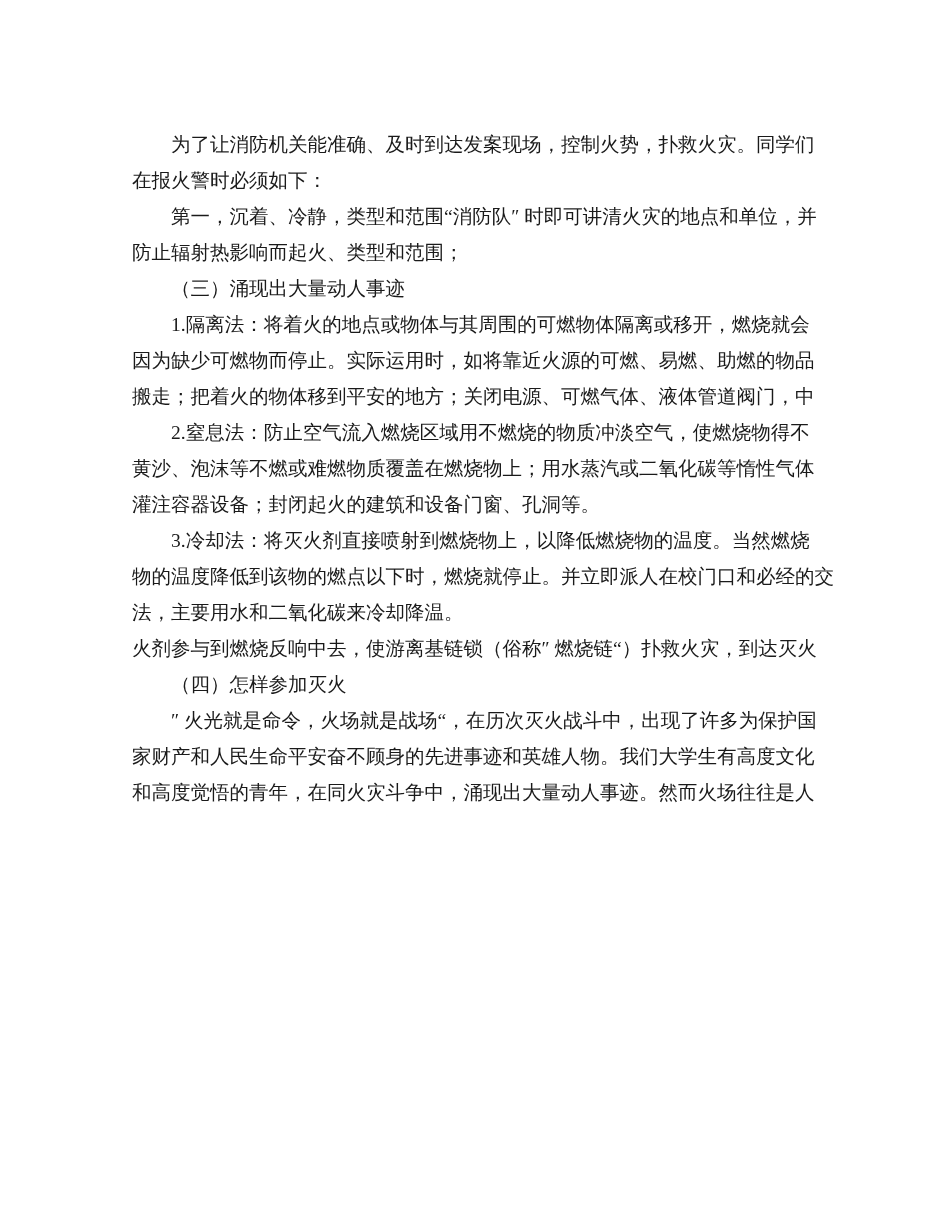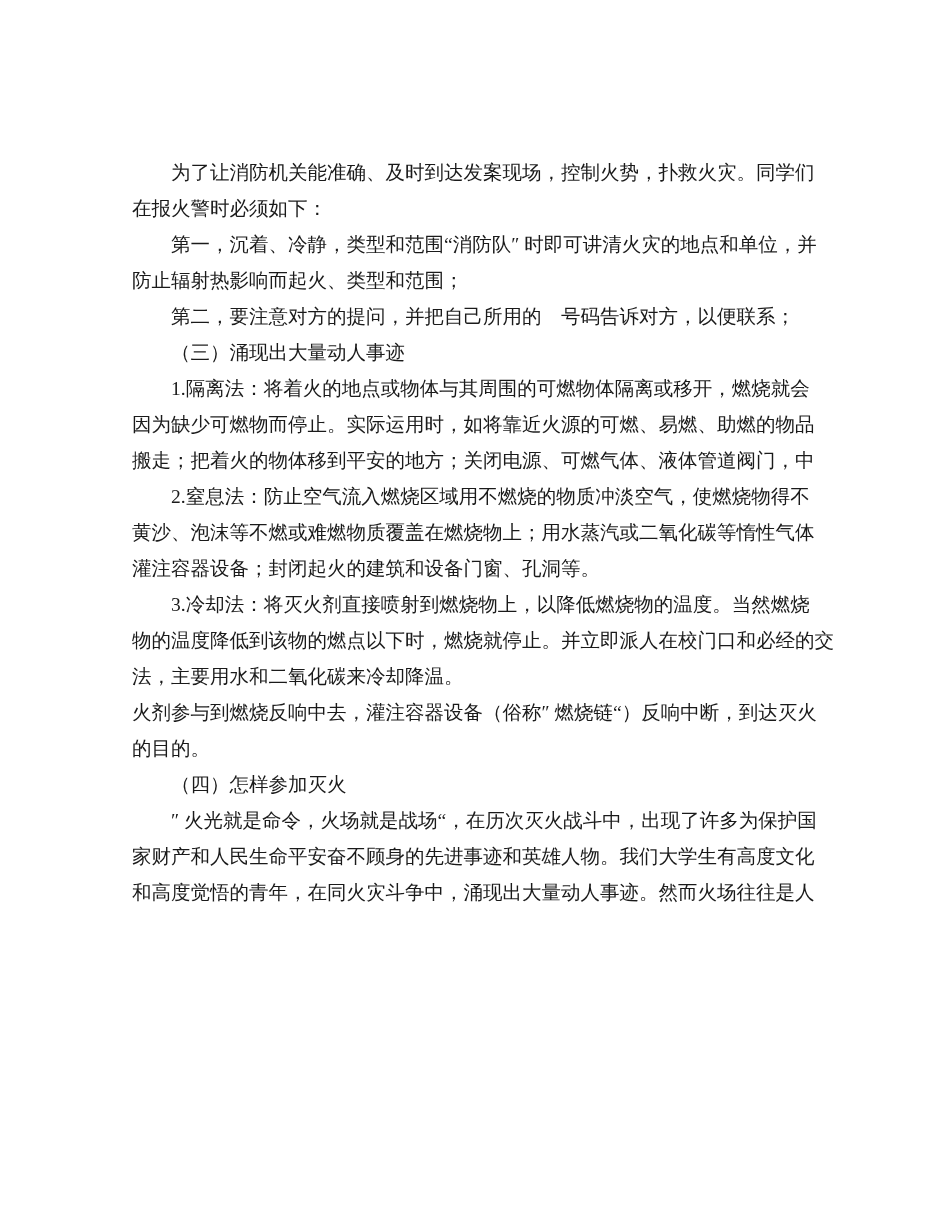--- a/index.html
+++ b/index.html
@@ -18,21 +18,20 @@
     height: 1230px;
     background: #ffffff;
     overflow: hidden;
   }
   .doc-content {
     position: absolute;
     left: 132px;
     top: 127px;
     width: 692px;
     color: #1a1a1a;
-    margin-top: 28px;
   }
   .text-line {
     font-size: 19.5px;
     line-height: 36px;
     height: 36px;
     white-space: pre;
     letter-spacing: 0;
   }
   .text-line.indent {
     padding-left: 39px;
@@ -40,31 +39,29 @@
 </style>
 </head>
 <body style="background: rgb(255, 255, 255);">
 
 <div class="doc-page">
   <div class="doc-content" id="doc-content" style="color: rgb(26, 26, 26);">
       <div class="text-line indent">为了让消防机关能准确、及时到达发案现场，控制火势，扑救火灾。同学们</div>
       <div class="text-line">在报火警时必须如下：</div>
       <div class="text-line indent">第一，沉着、冷静，类型和范围“消防队″ 时即可讲清火灾的地点和单位，并</div>
       <div class="text-line">防止辐射热影响而起火、类型和范围；</div>
-      <div class="text-line indent">第二，要注意对方的提问，并把自己所用的　号码告诉对方，以便联系；</div>
       <div class="text-line indent">（三）涌现出大量动人事迹</div>
       <div class="text-line indent">1.隔离法：将着火的地点或物体与其周围的可燃物体隔离或移开，燃烧就会</div>
       <div class="text-line">因为缺少可燃物而停止。实际运用时，如将靠近火源的可燃、易燃、助燃的物品</div>
       <div class="text-line">搬走；把着火的物体移到平安的地方；关闭电源、可燃气体、液体管道阀门，中</div>
       <div class="text-line indent">2.窒息法：防止空气流入燃烧区域用不燃烧的物质冲淡空气，使燃烧物得不</div>
       <div class="text-line">黄沙、泡沫等不燃或难燃物质覆盖在燃烧物上；用水蒸汽或二氧化碳等惰性气体</div>
       <div class="text-line">灌注容器设备；封闭起火的建筑和设备门窗、孔洞等。</div>
       <div class="text-line indent">3.冷却法：将灭火剂直接喷射到燃烧物上，以降低燃烧物的温度。当然燃烧</div>
       <div class="text-line">物的温度降低到该物的燃点以下时，燃烧就停止。并立即派人在校门口和必经的交</div>
       <div class="text-line">法，主要用水和二氧化碳来冷却降温。</div>
-      <div class="text-line">火剂参与到燃烧反响中去，灌注容器设备（俗称″ 燃烧链“）反响中断，到达灭火</div>
-      <div class="text-line">的目的。</div>
+      <div class="text-line">火剂参与到燃烧反响中去，使游离基链锁（俗称″ 燃烧链“）扑救火灾，到达灭火</div>
       <div class="text-line indent">（四）怎样参加灭火</div>
       <div class="text-line indent">″ 火光就是命令，火场就是战场“，在历次灭火战斗中，出现了许多为保护国</div>
       <div class="text-line">家财产和人民生命平安奋不顾身的先进事迹和英雄人物。我们大学生有高度文化</div>
       <div class="text-line">和高度觉悟的青年，在同火灾斗争中，涌现出大量动人事迹。然而火场往往是人</div>
     </div>
 </div>
 
 </body></html>

